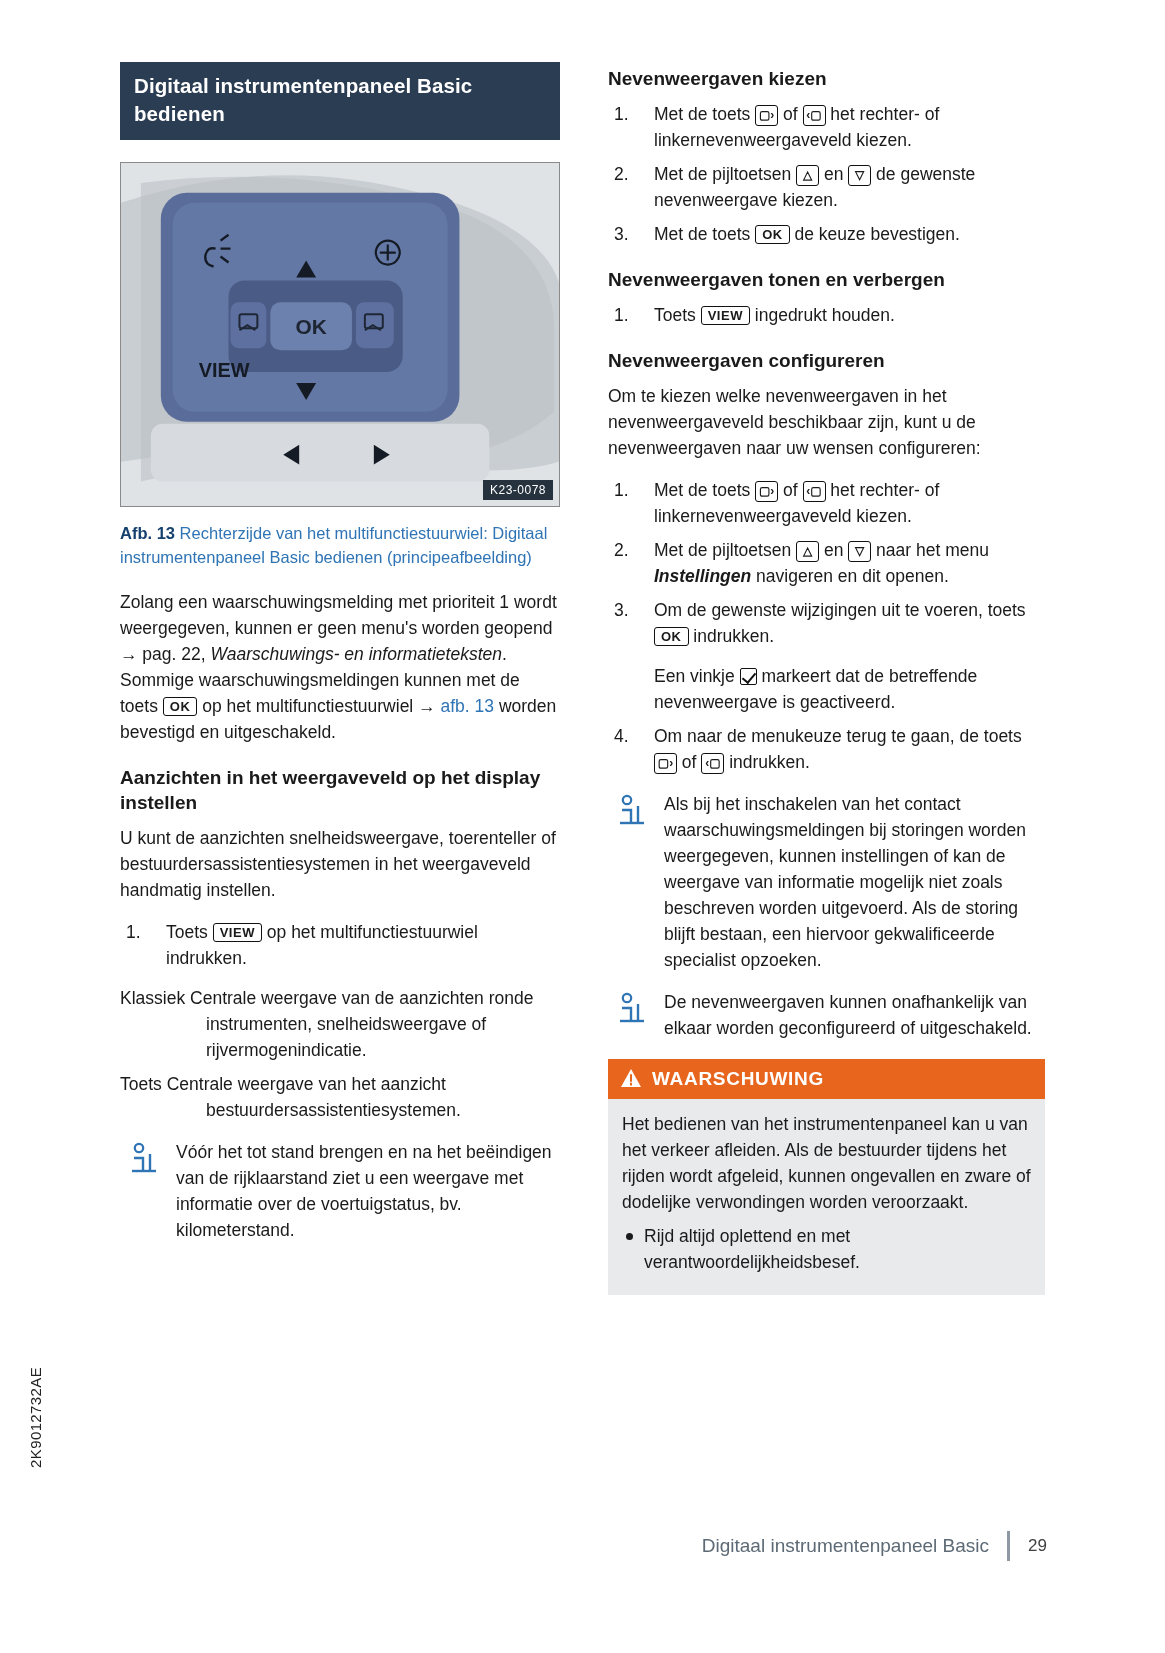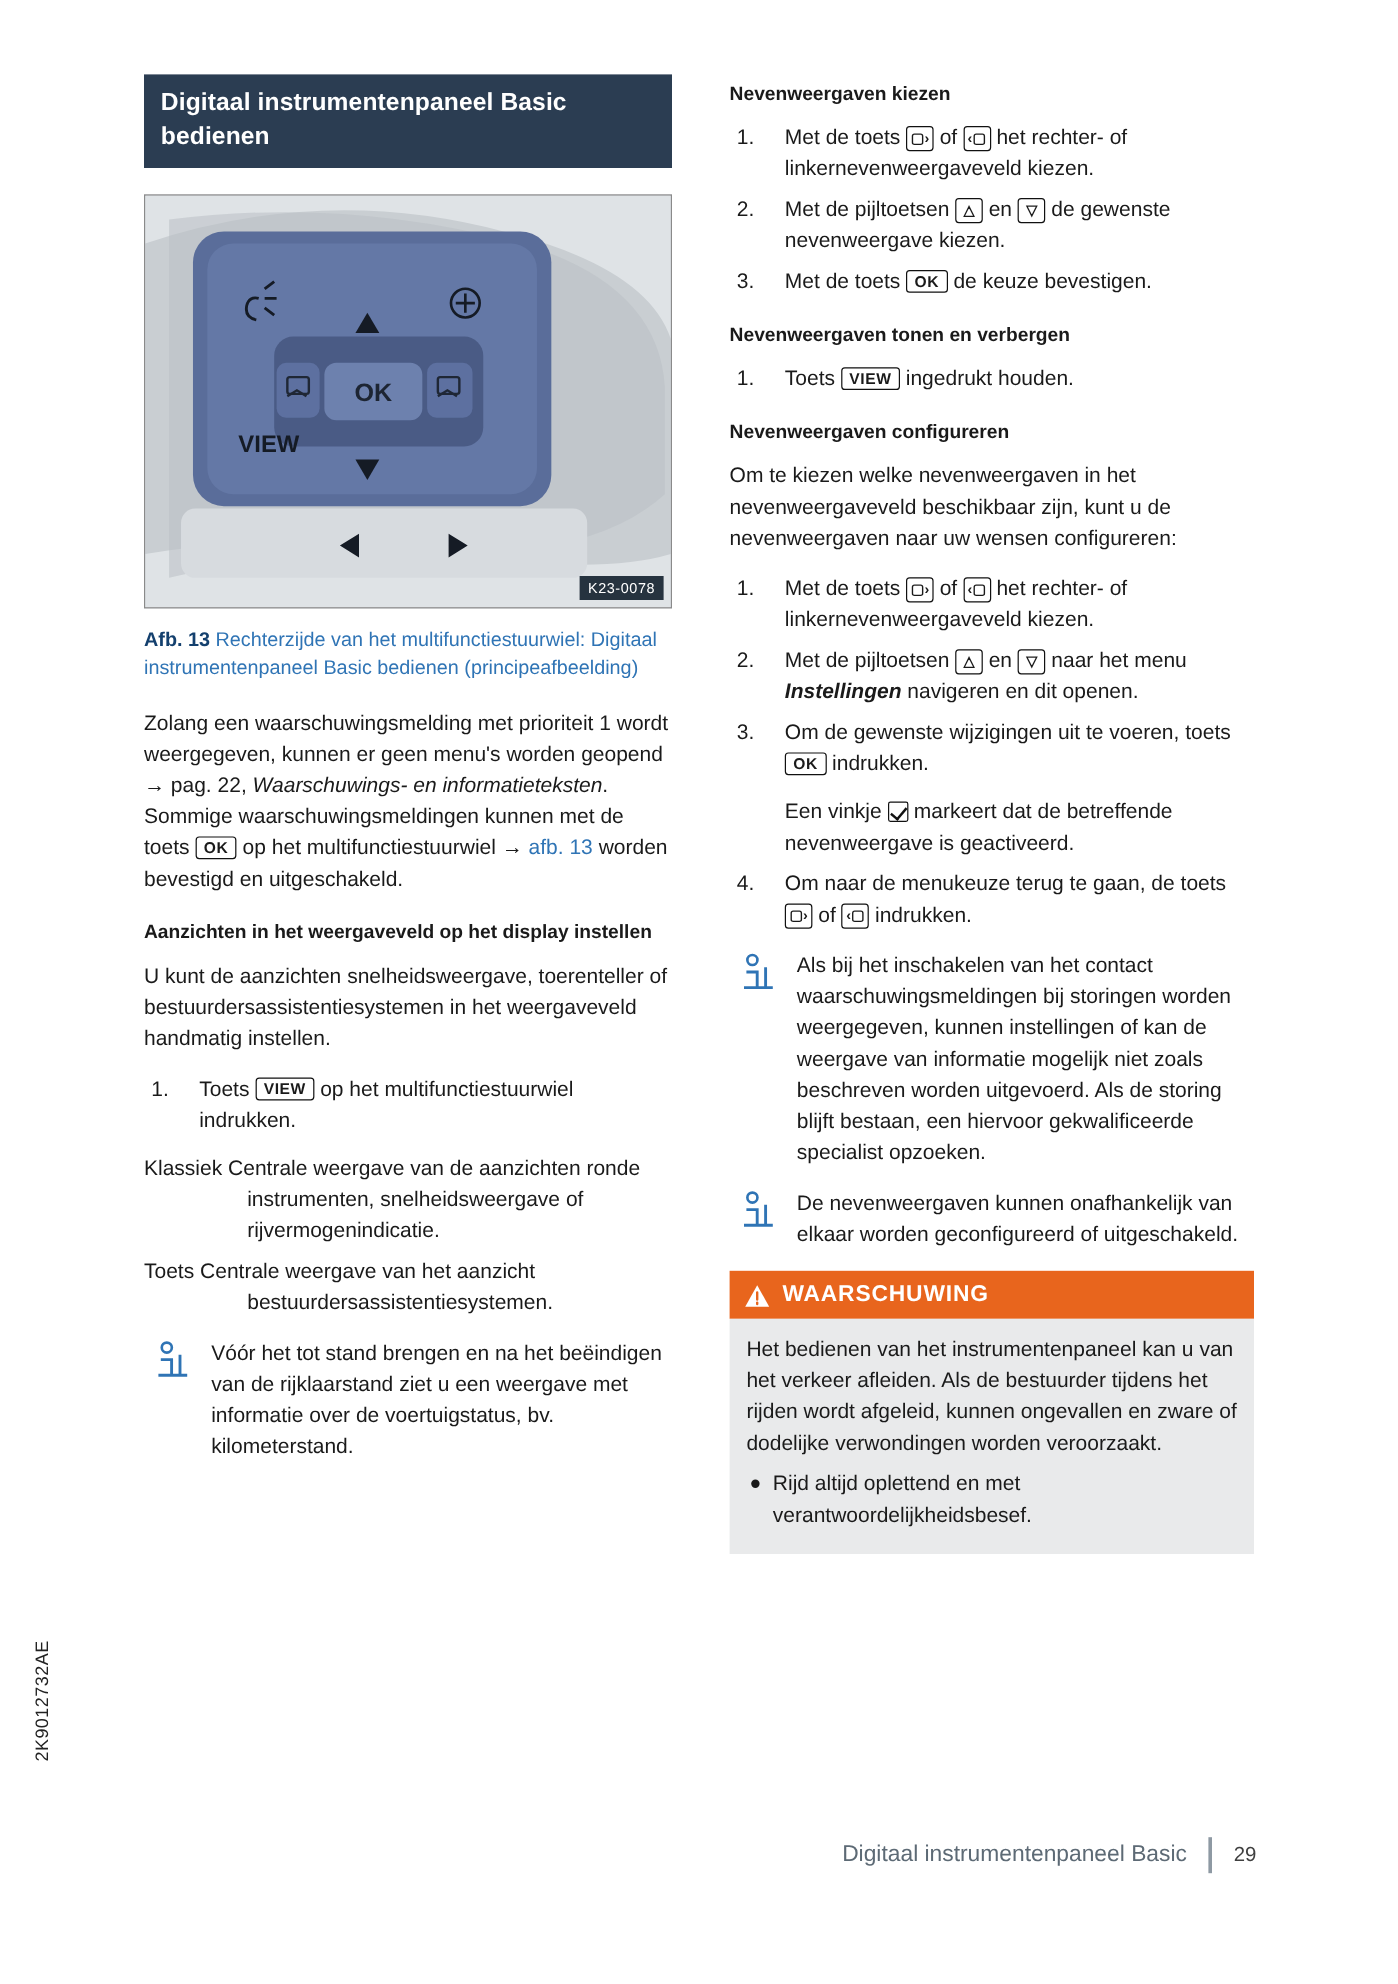--- a/index.html
+++ b/index.html
@@ -78,21 +78,21 @@
 
   p.body {
     font-size: 17.5px;
     line-height: 26px;
     margin: 0 0 16px 0;
   }
   .link { color: #2f74b5; }
   .ital { font-style: italic; }
 
   h3.sub {
-    font-size: 16px;
+    font-size: 19px;
     line-height: 25px;
     font-weight: bold;
     margin: 20px 0 10px 0;
   }
   h3.sub.first { margin-top: 4px; }
 
   ol.steps {
     margin: 0 0 14px 0;
     padding: 0;
     list-style: none;
@@ -186,21 +186,21 @@
   
   .warnbox { margin-top: 18px; }
   .warnhead {
     background: #e8651d;
     color: #fff;
     font-weight: bold;
     font-size: 19px;
     letter-spacing: .7px;
     padding: 9px 12px;
     display: flex;
-    align-items: flex-end;
+    align-items: flex-start;
     gap: 10px;
   }
   .warnbody {
     background: #e9eaeb;
     padding: 12px 14px 16px 14px;
     font-size: 17.5px;
     line-height: 26px;
   }
   ul.bullets { margin: 8px 0 0 0; padding: 0; list-style: none; }
   ul.bullets li {

